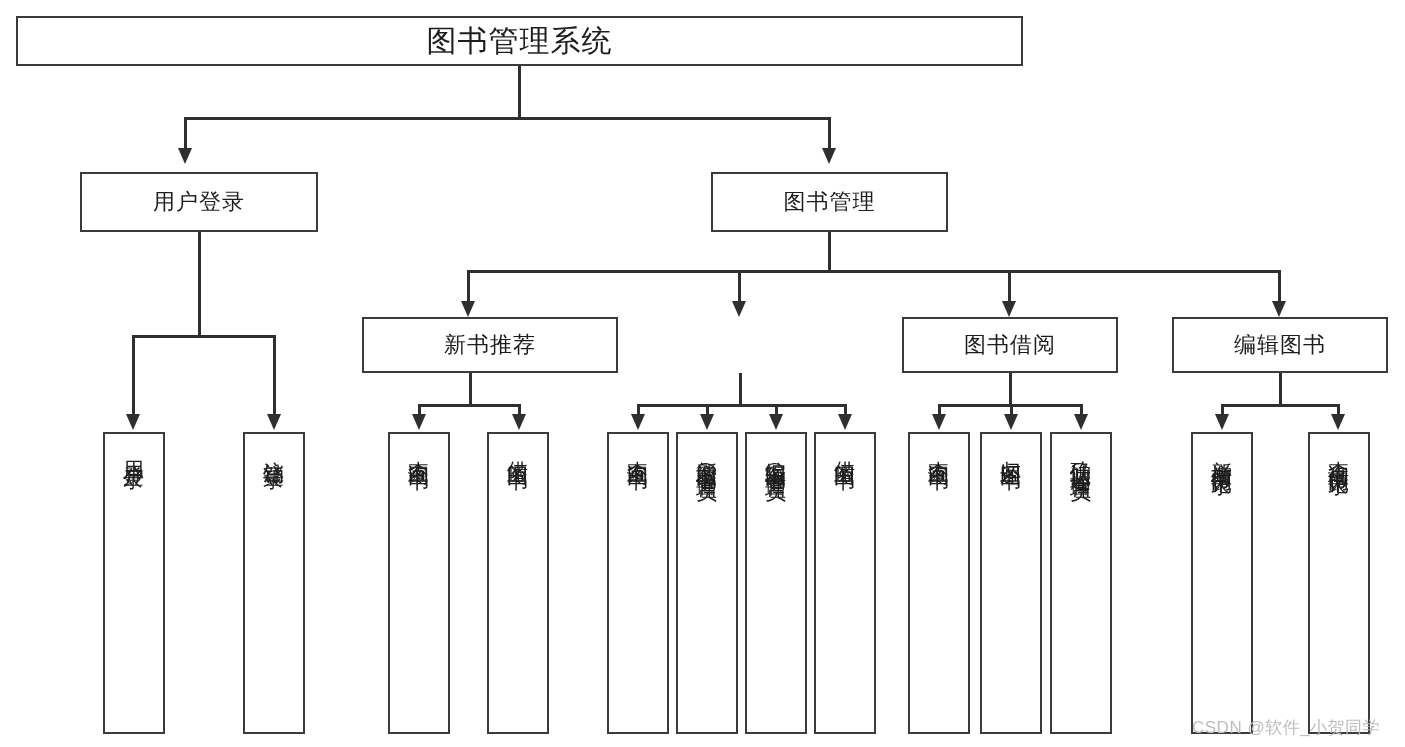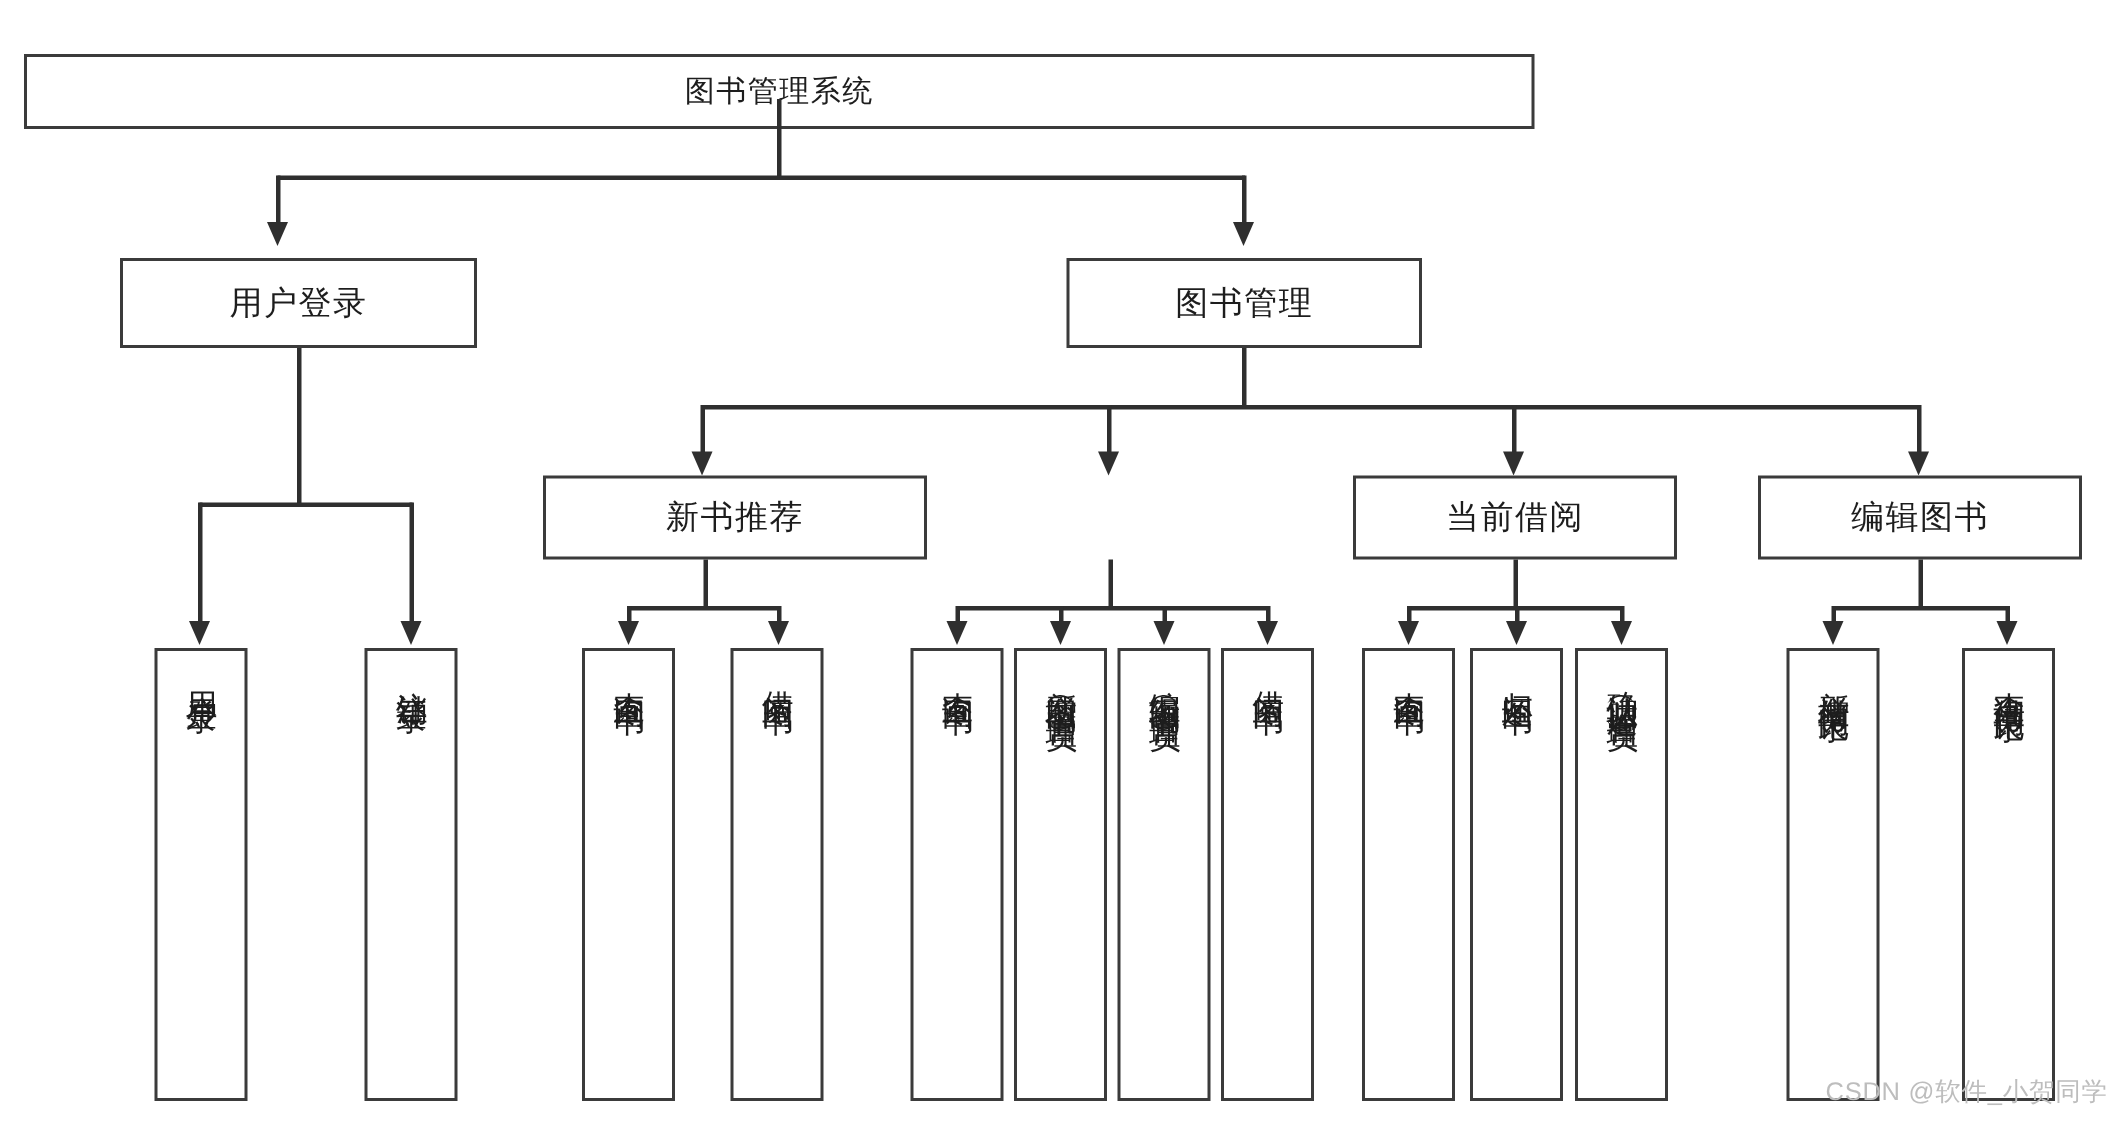--- a/index.html
+++ b/index.html
@@ -25,22 +25,21 @@
     background: #ffffff;
     display: flex;
     align-items: center;
     justify-content: center;
     color: #1d1d1d;
     font-size: 22px;
     letter-spacing: 1px;
     line-height: 1.15;
   }
   .node.root {
-    font-size: 20px;
-    margin-top: 20px;
+    font-size: 30px;
   }
   .node.level2 {
     font-size: 22px;
   }
   
   .node.leaf {
     align-items: flex-start;
     justify-content: center;
     padding-top: 10px;
   }
@@ -69,21 +68,20 @@
     border-top: 16px solid #2f2f2f;
   }
   
   #watermark {
     position: absolute;
     color: #bdbdbd;
     font-size: 17px;
     white-space: nowrap;
     letter-spacing: 0.5px;
     pointer-events: none;
-    padding-left: 25px;
   }
 </style>
 </head>
 <body>
 
 <div id="canvas">
 
   <div class="node root" style="left:16px; top:16px; width:1007px; height:50px;">
     <span>图书管理系统</span>
   </div>
@@ -117,21 +115,21 @@
   <div class="arrow" style="left:732px; top:301px;"></div>
   <div class="ln vln" style="left:1008px; top:270px; height:32px;"></div>
   <div class="arrow" style="left:1002px; top:301px;"></div>
   <div class="ln vln" style="left:1278px; top:270px; height:32px;"></div>
   <div class="arrow" style="left:1272px; top:301px;"></div>
 
   <div class="node level2" style="left:362px; top:317px; width:256px; height:56px;">
     <span>新书推荐</span>
   </div>
   <div class="node level2" style="left:902px; top:317px; width:216px; height:56px;">
-    <span>当前借阅</span>
+    <span>图书借阅</span>
   </div>
   <div class="node level2" style="left:1172px; top:317px; width:216px; height:56px;">
     <span>编辑图书</span>
   </div>
 
   <div class="ln vln" style="left:469px; top:373px; height:32px;"></div>
   <div class="ln hln" style="left:419px; top:404px; width:101px;"></div>
   <div class="ln vln" style="left:418px; top:404px; height:12px;"></div>
   <div class="arrow" style="left:412px; top:414px;"></div>
   <div class="ln vln" style="left:518px; top:404px; height:12px;"></div>

